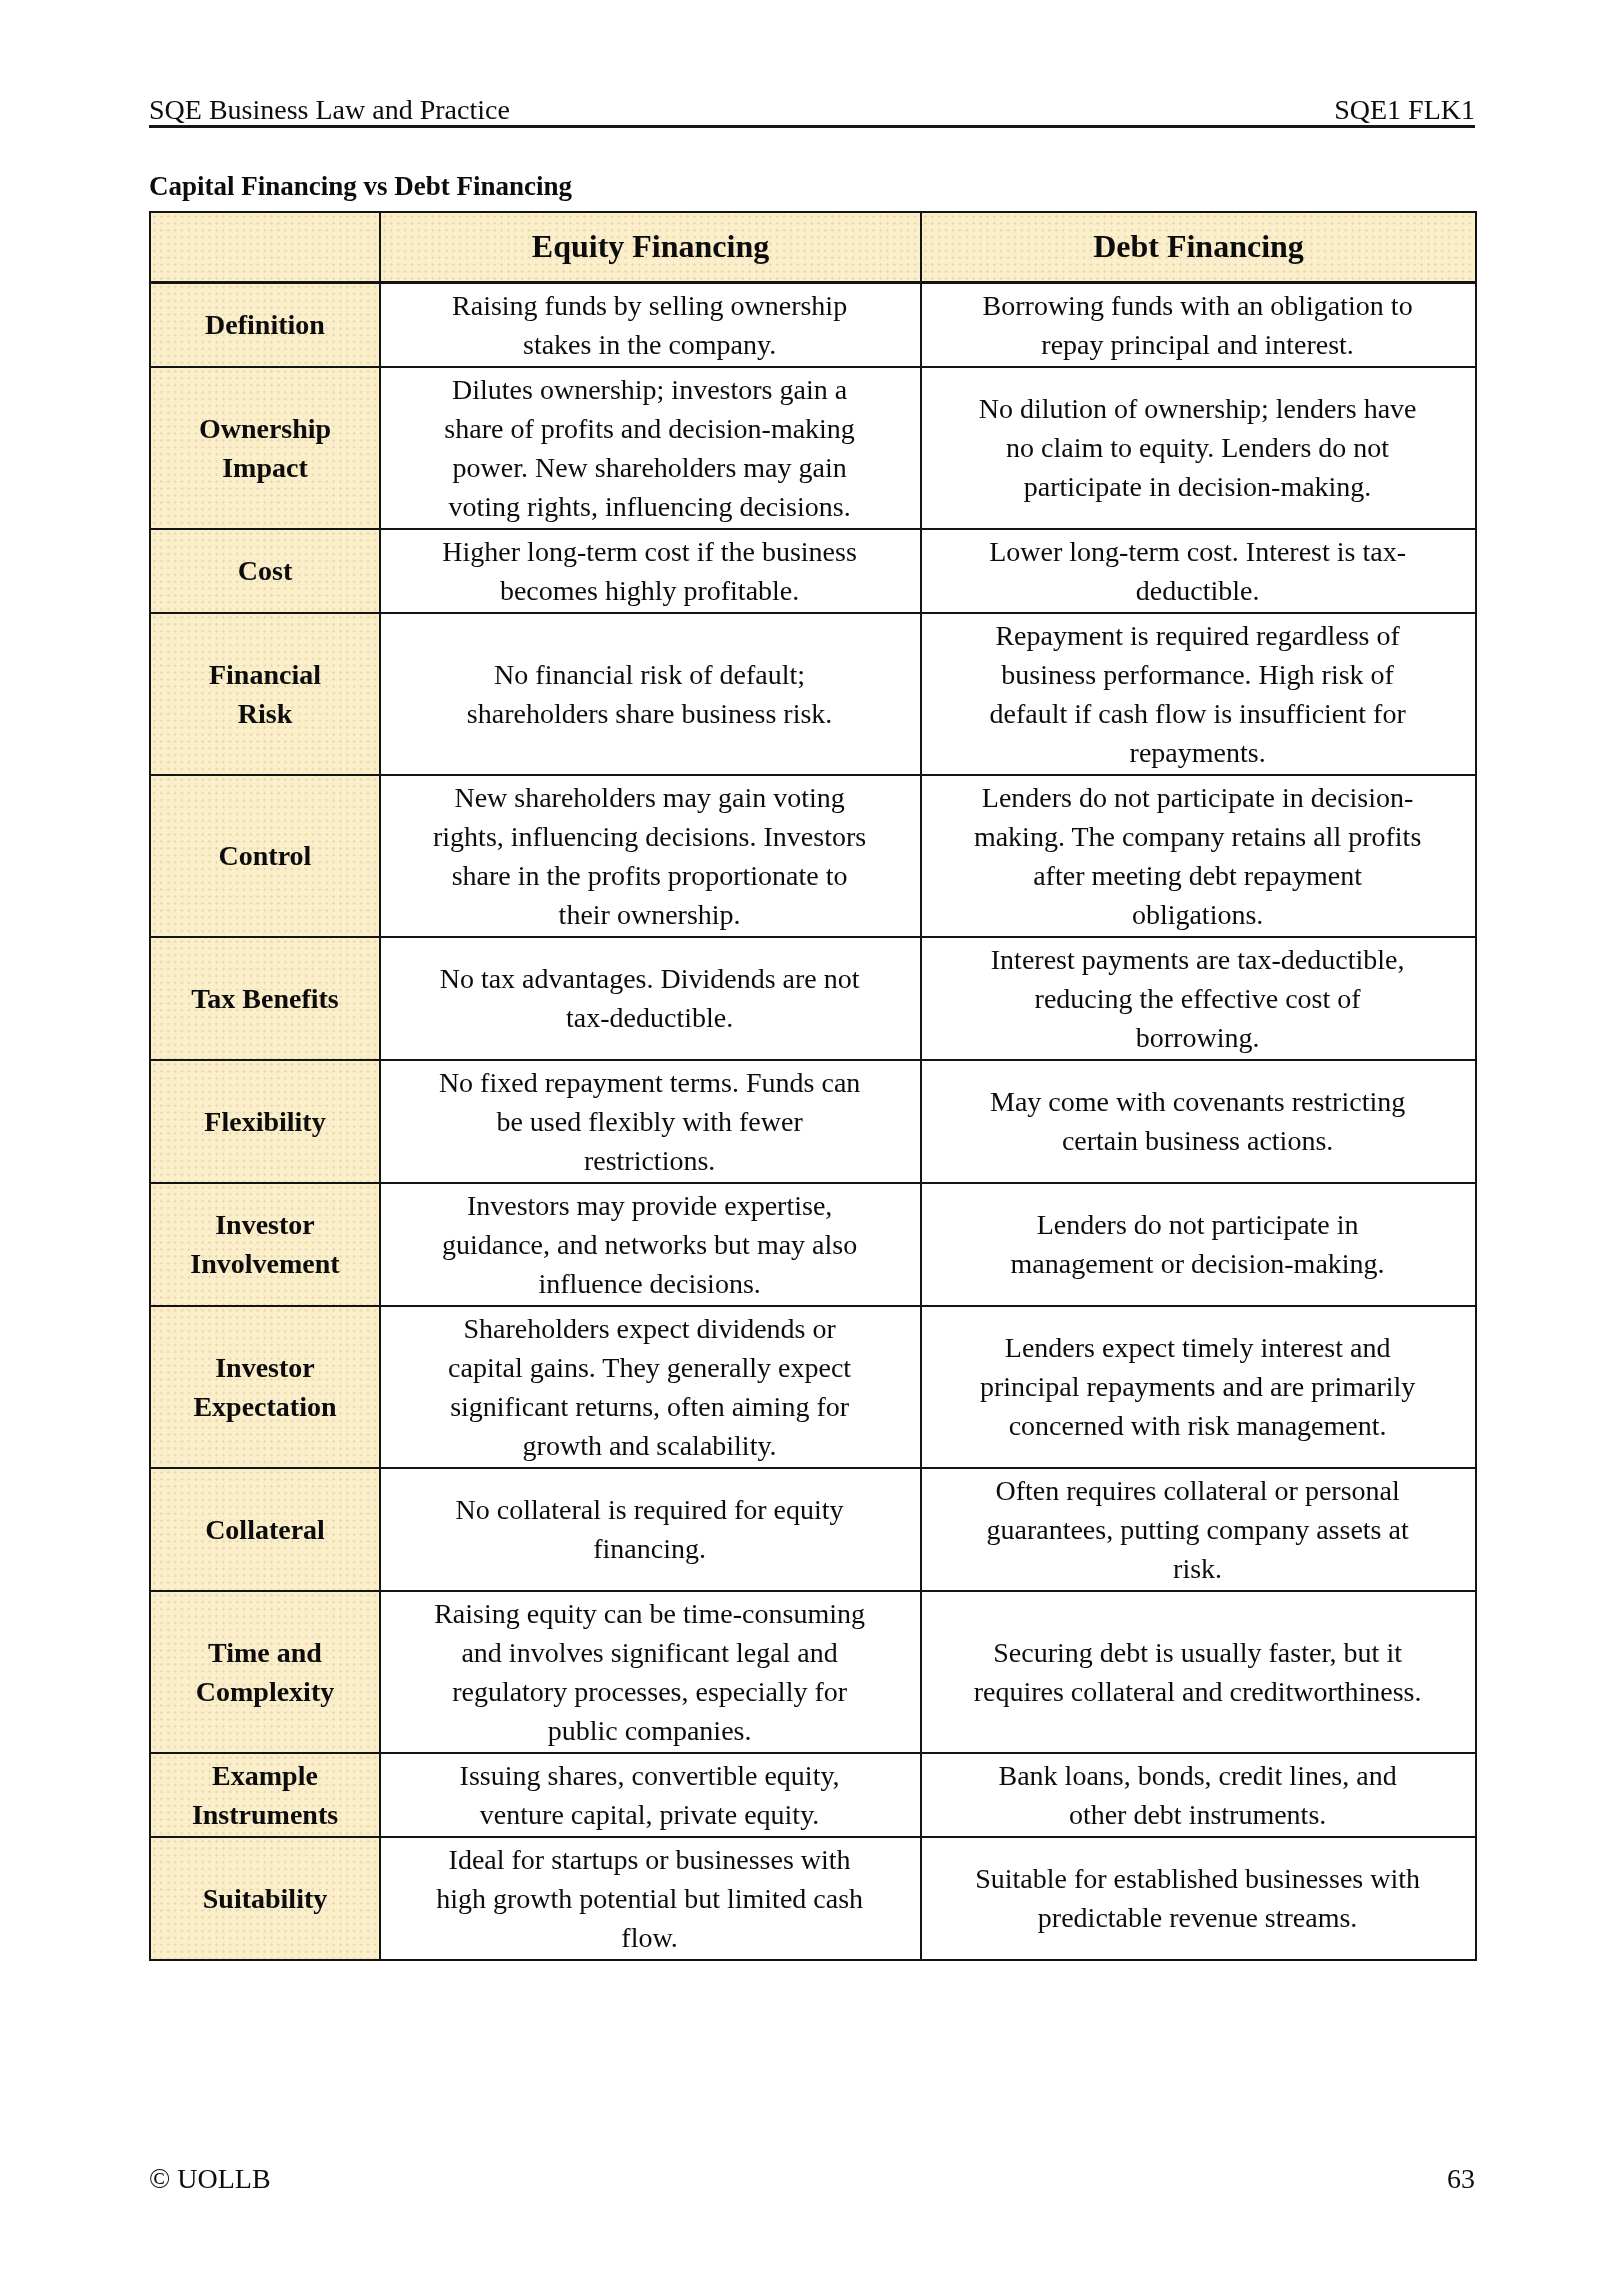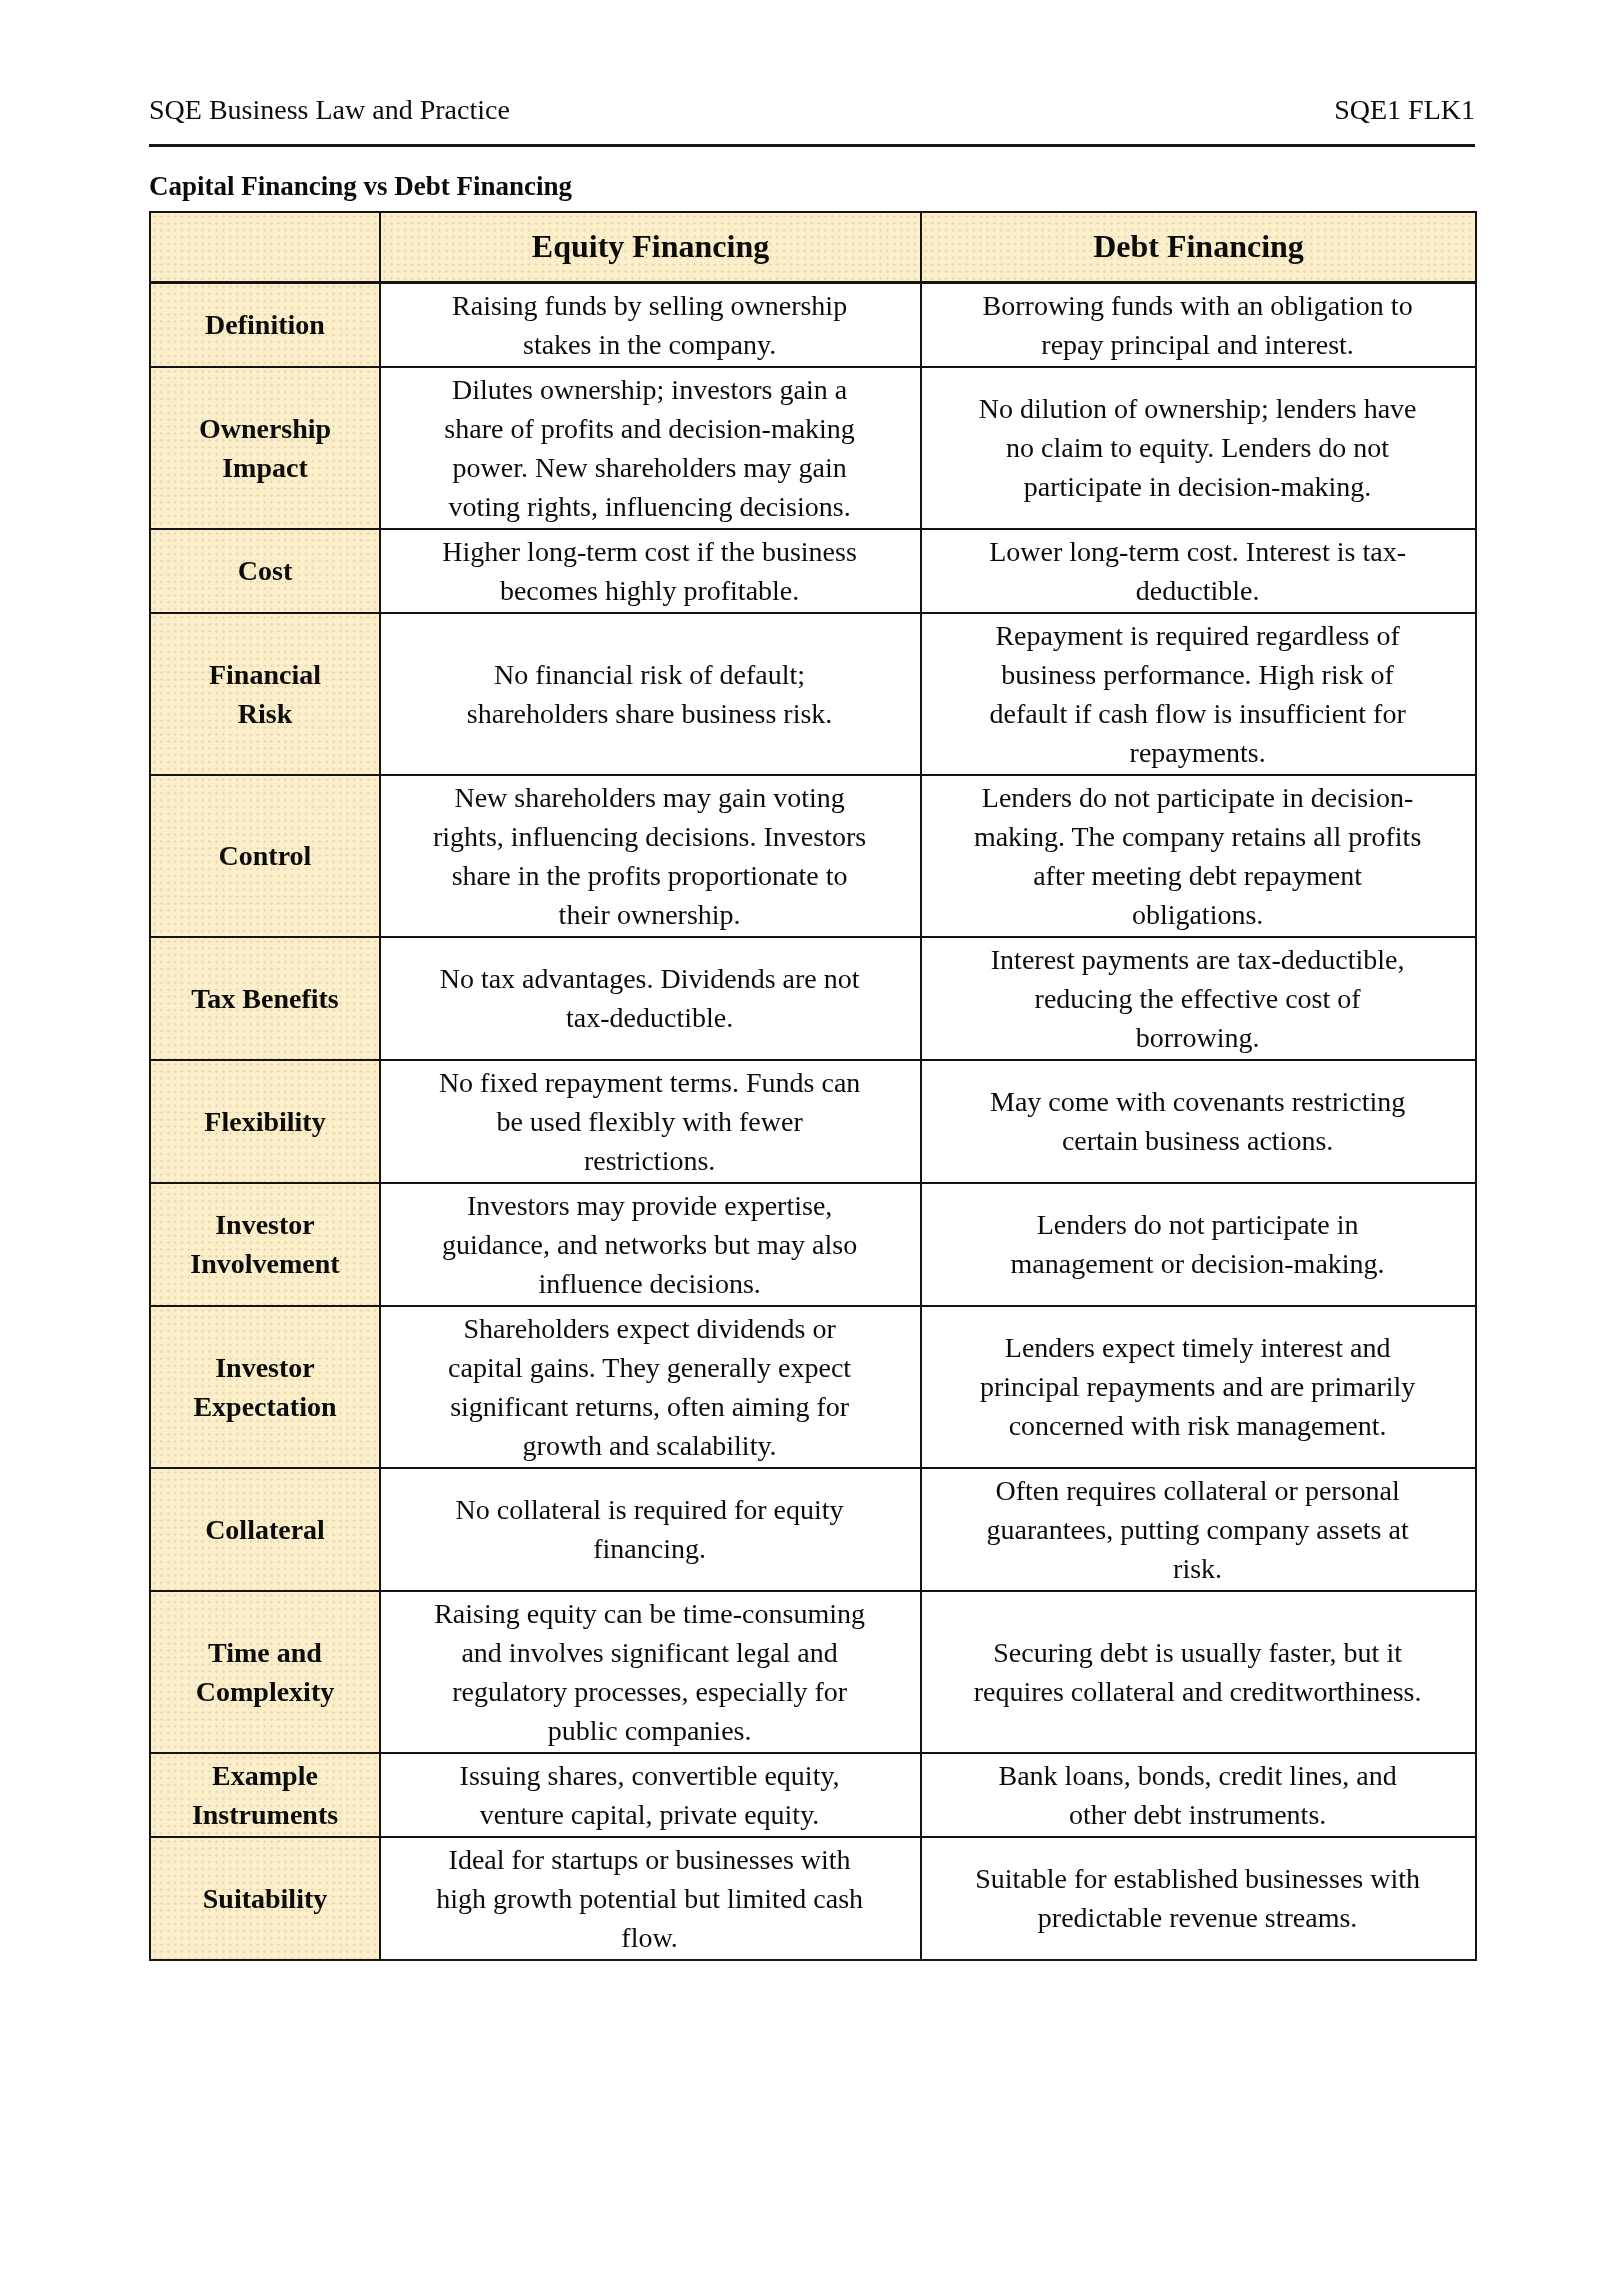--- a/index.html
+++ b/index.html
@@ -21,21 +21,21 @@
     position: absolute;
     top: 95px;
     left: 149px;
     width: 1326px;
     display: flex;
     justify-content: space-between;
     align-items: baseline;
     font-size: 28px;
     line-height: 30px;
     border-bottom: 3.9px solid #161616;
-    padding-bottom: 19px;
+    padding-bottom: 0;
   }
   
   .doc-title {
     position: absolute;
     top: 167px;
     left: 149px;
     width: 1326px;
     font-size: 27px;
     line-height: 39px;
     font-weight: bold;
@@ -232,15 +232,19 @@
         <th class="tint">Suitability</th>
         <td>Ideal for startups or businesses with
 high growth potential but limited cash
 flow.</td>
         <td>Suitable for established businesses with
 predictable revenue streams.</td>
       </tr>
     </tbody>
   </table>
 
+  <div class="page-footer">
+    <span>© UOLLB</span>
+    <span>63</span>
+  </div>
 
 </div>
 
 
 </body></html>

